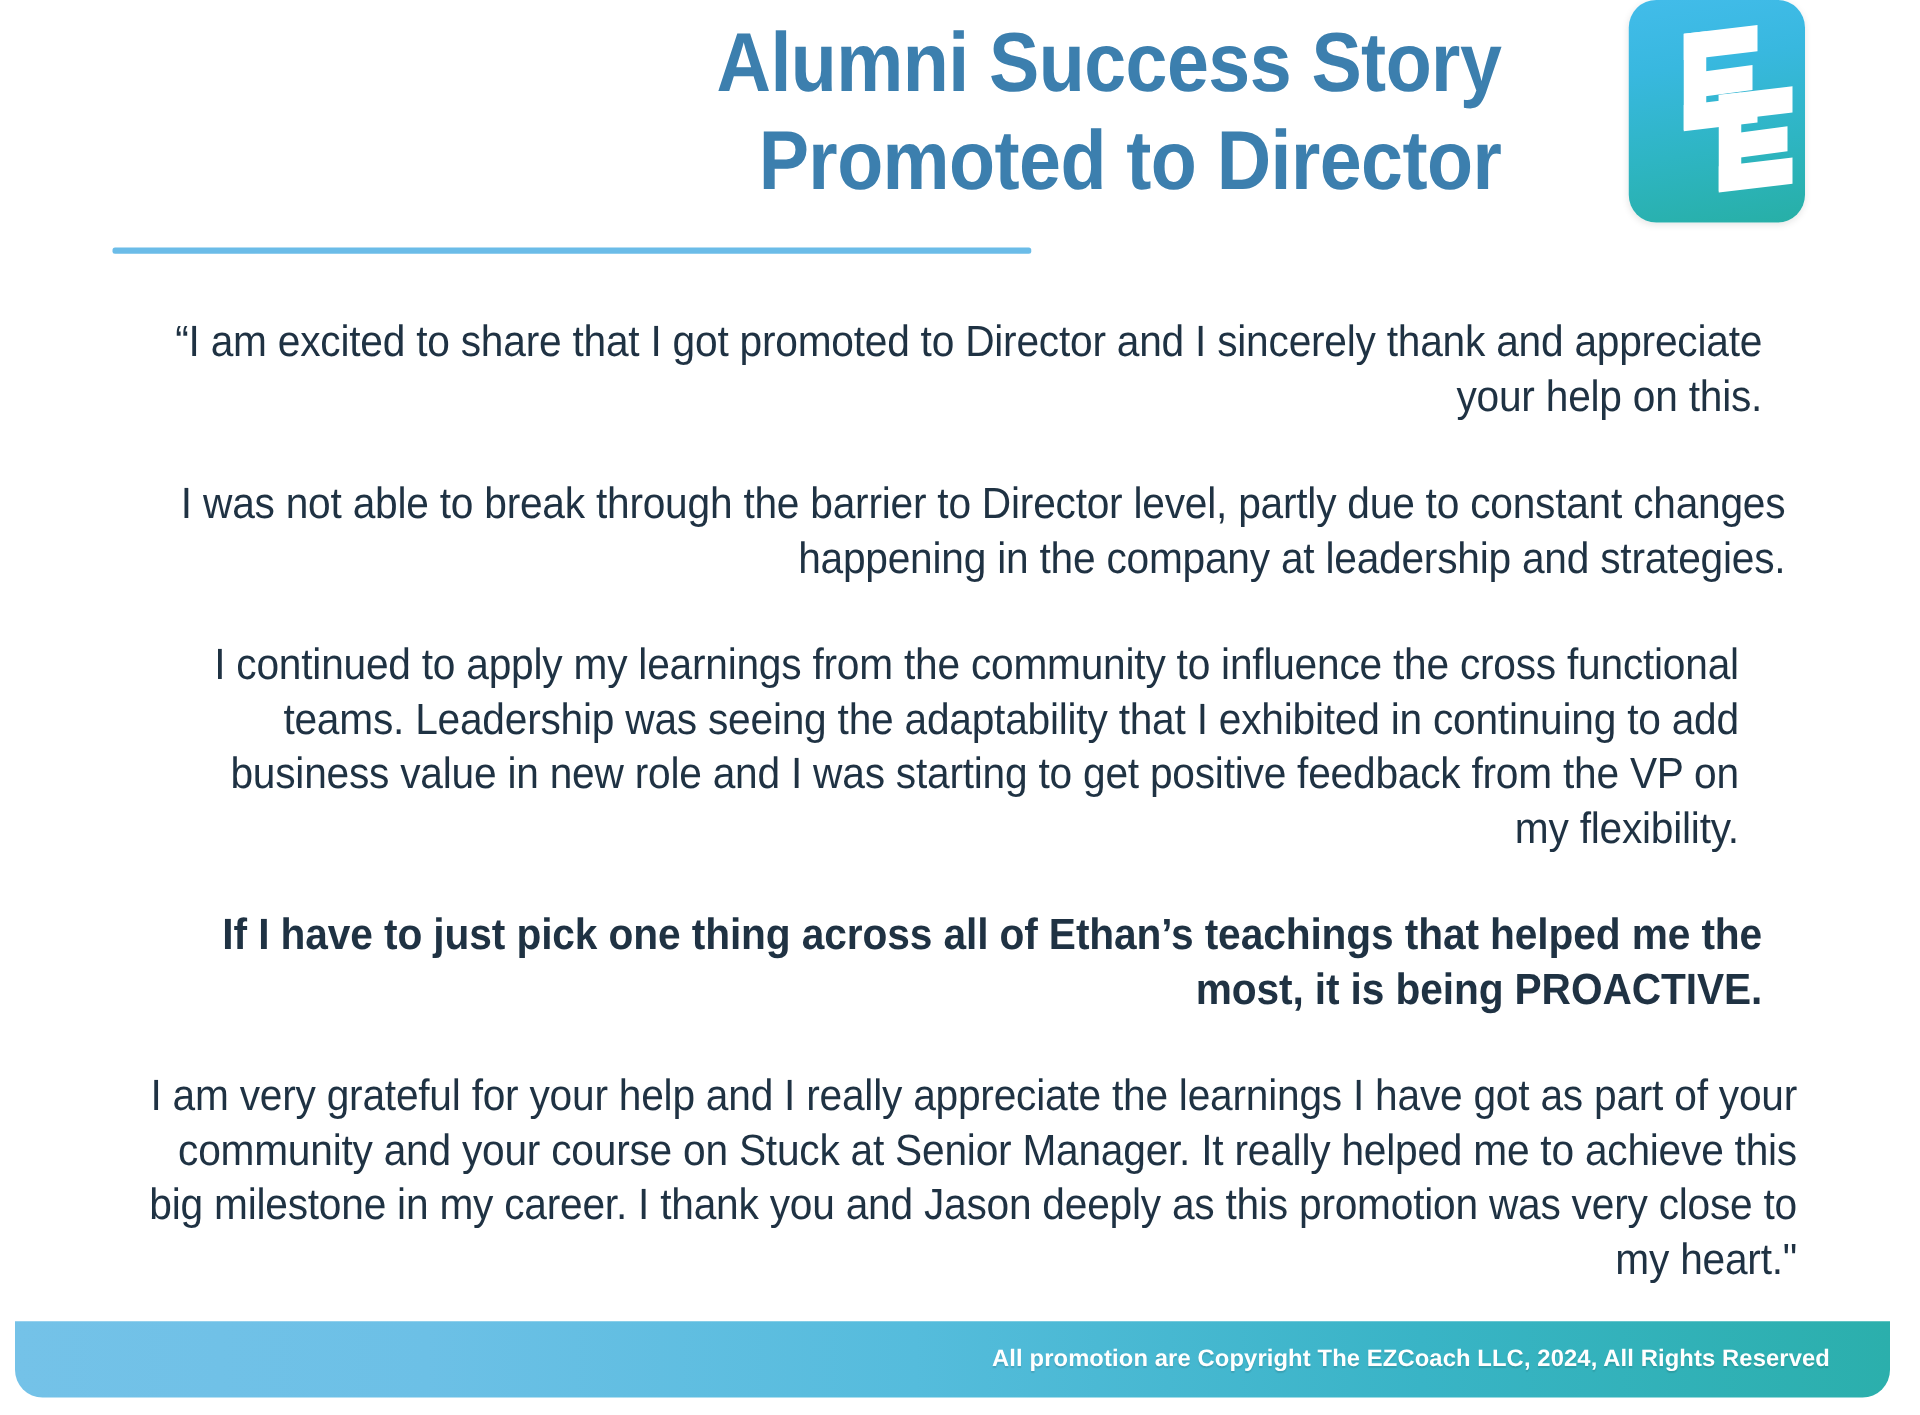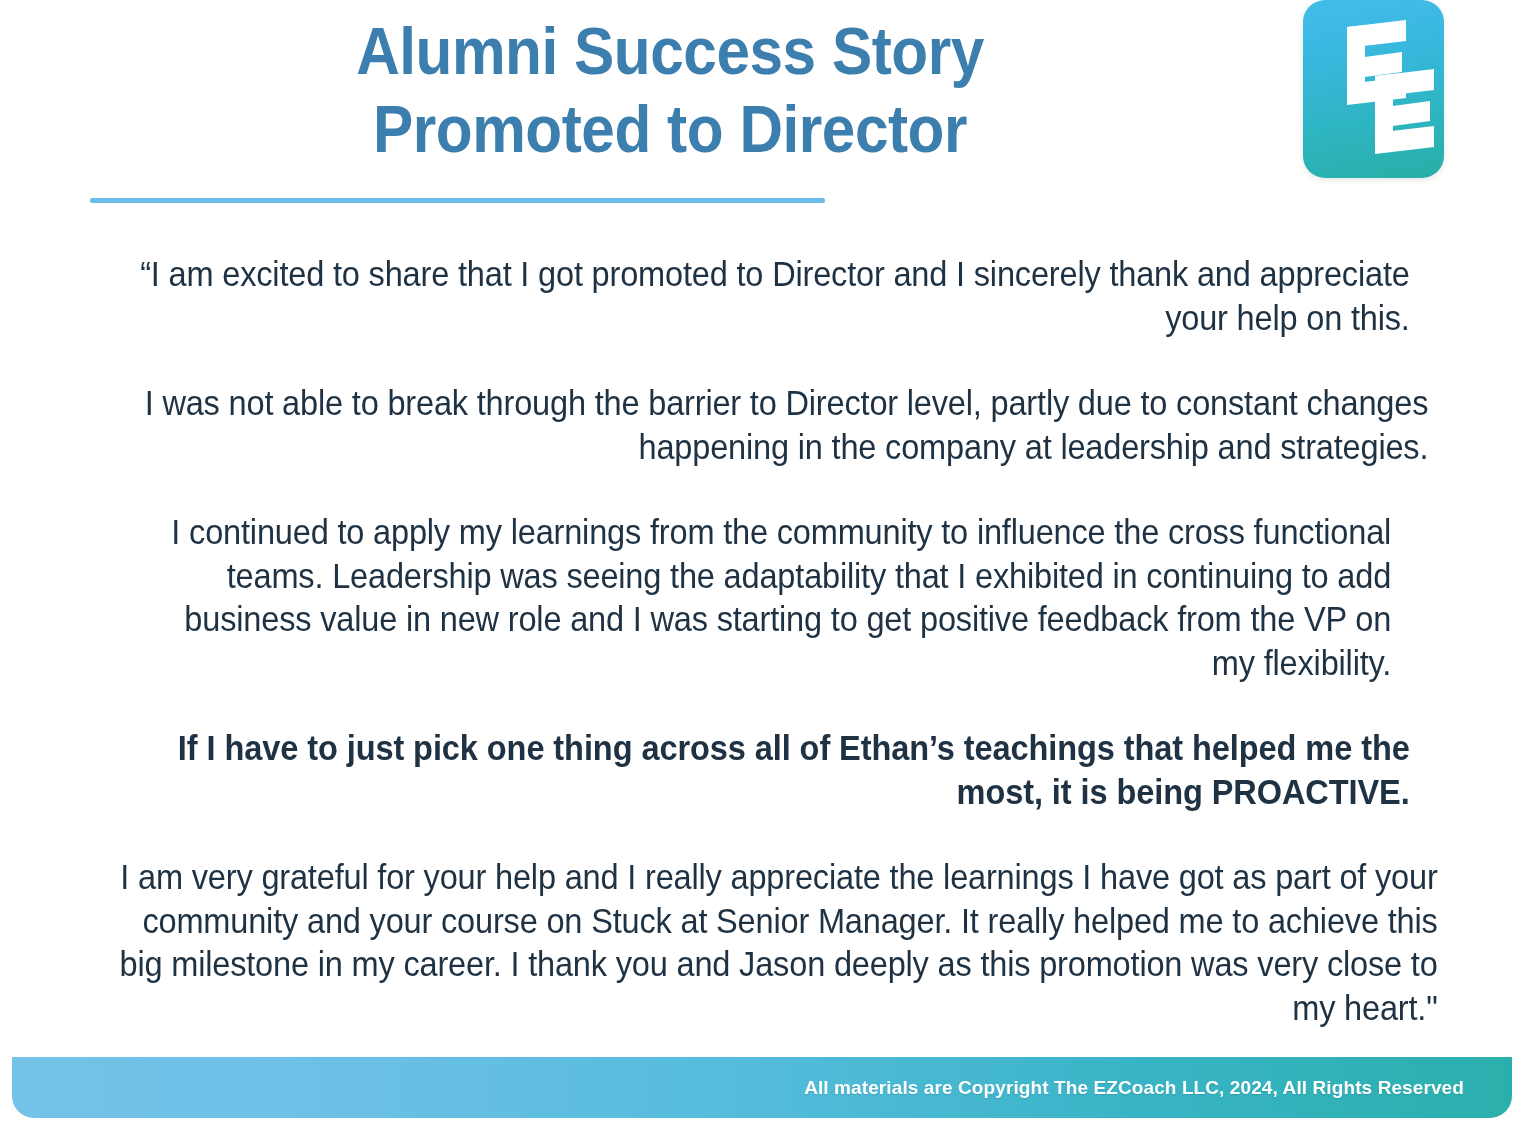--- a/index.html
+++ b/index.html
@@ -30,21 +30,21 @@
     left: 0;
     width: 1536px;
     height: 190px;
   }
 
   .title-block {
     position: absolute;
     left: 80px;
     top: 12px;
     width: 1180px;
-    text-align: center;
+    text-align: right;
   }
 
   .title-line {
     display: block;
     font-family: "Liberation Sans", "DejaVu Sans", sans-serif;
     font-weight: 700;
     font-size: 67px;
     line-height: 78px;
     letter-spacing: -0.5px;
     color: #3C7FAE;
@@ -177,16 +177,16 @@
 
   <div class="body-copy">
     <p class="para p-1">“I am excited to share that I got promoted to Director and I sincerely thank and appreciate your help on this.</p>
     <p class="para p-2">I was not able to break through the barrier to Director level, partly due to constant changes happening in the company at leadership and strategies.</p>
     <p class="para p-3">I continued to apply my learnings from the community to influence the cross functional teams. Leadership was seeing the adaptability that I exhibited in continuing to add business value in new role and I was starting to get positive feedback from the VP on my flexibility.</p>
     <p class="para emphasis">If I have to just pick one thing across all of Ethan’s teachings that helped me the most, it is being PROACTIVE.</p>
     <p class="para p-5">I am very grateful for your help and I really appreciate the learnings I have got as part of your community and your course on Stuck at Senior Manager. It really helped me to achieve this big milestone in my career. I thank you and Jason deeply as this promotion was very close to my heart."</p>
   </div>
 
   <div class="footer">
-    <span class="footer-text">All materials are Copyright The EZCoach LLC, 2024, All Rights Reserved</span>
+    <span class="footer-text">All promotion are Copyright The EZCoach LLC, 2024, All Rights Reserved</span>
   </div>
 
 </div>
 
 </body></html>

